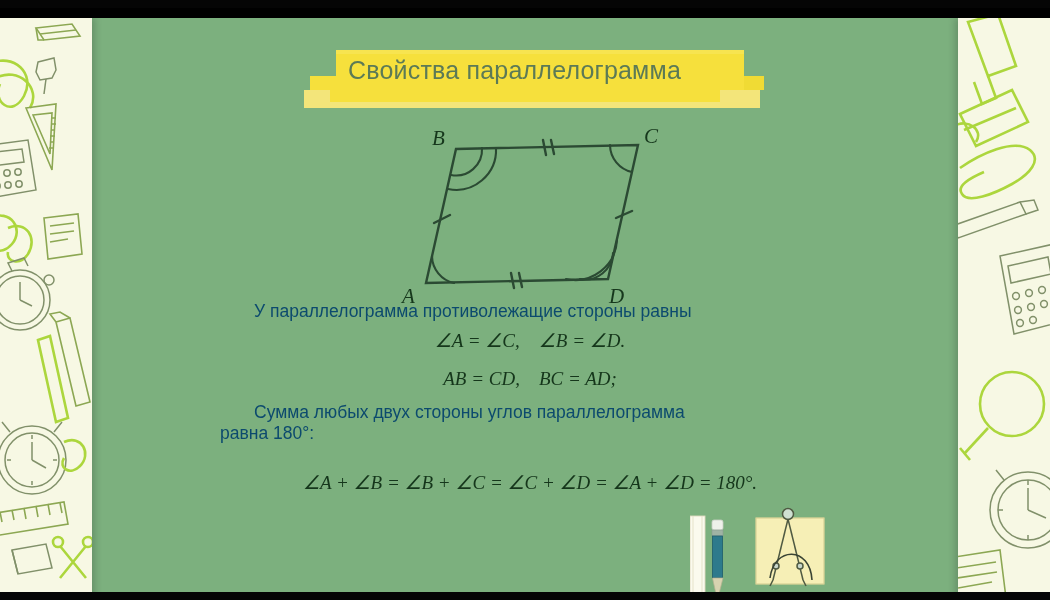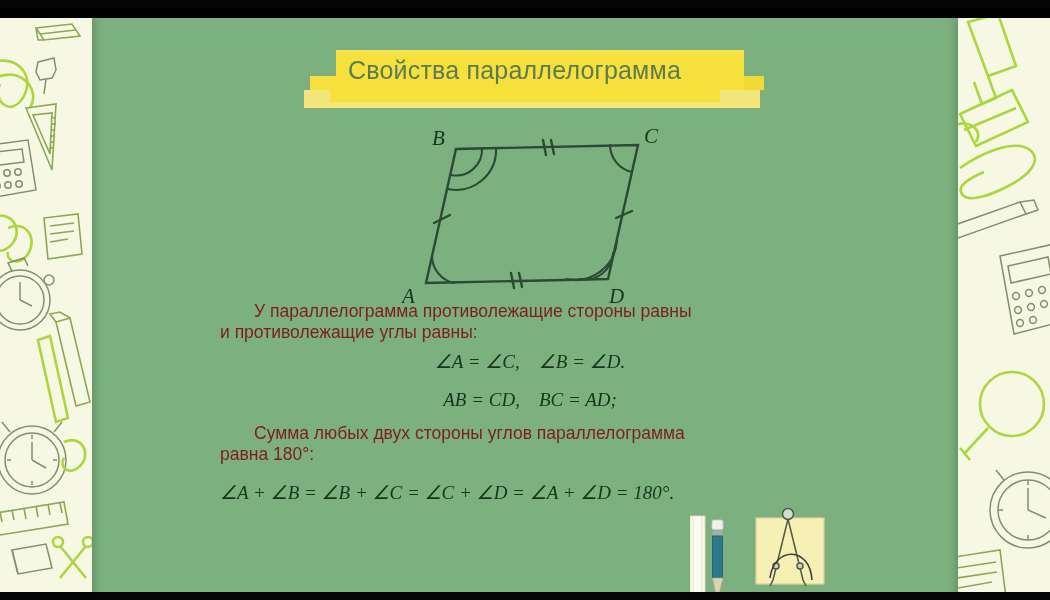--- a/index.html
+++ b/index.html
@@ -55,36 +55,36 @@
 
   
   .figure { position:absolute; left:380px; top:105px; z-index:5; }
 
   
   .body-block {
     position:absolute; left:220px; top:283px; width:620px; z-index:5;
     color:#16371c;
   }
   .para {
-    font-size:17.5px; line-height:21px; color:#7f1d1d;
+    font-size:17.5px; line-height:21px; color:#0c4a6e;
     text-align:left;
   }
   .para .ind { display:inline-block; width:34px; }
   .formula {
     font-family:"Liberation Serif", serif;
     font-style:italic;
     font-size:19px;
     color:#15361b;
     text-align:center;
     white-space:pre;
   }
   .f1 { margin-top:16px; }
   .f2 { margin-top:7px; }
   .p2 { margin-top:12px; }
-  .f3 { margin-top:16px; text-align:left; font-size:19px; }
+  .f3 { margin-top:27px; text-align:center; font-size:19px; }
 
   
   .stilllife { position:absolute; left:690px; top:488px; z-index:6; }
 </style>
 </head>
 <body>
 
 <div id="slide">
 
   <div class="letterbox top"></div>
@@ -239,21 +239,20 @@
         <text x="52" y="22" font-family="Liberation Serif, serif" font-style="italic" font-size="21" fill="#16371c">B</text>
         <text x="264" y="20" font-family="Liberation Serif, serif" font-style="italic" font-size="21" fill="#16371c">C</text>
         <text x="22" y="180" font-family="Liberation Serif, serif" font-style="italic" font-size="21" fill="#16371c">A</text>
         <text x="229" y="180" font-family="Liberation Serif, serif" font-style="italic" font-size="21" fill="#16371c">D</text>
       </svg>
     </div>
 
     <div class="body-block">
       <div class="para">
         <div><span class="ind"></span><span>У параллелограмма противолежащие стороны равны</span></div>
-        <div>и противолежащие углы равны:</div>
       </div>
 
       <div class="formula f2">∠A = ∠C,    ∠B = ∠D.</div>
       <div class="formula f1">AB = CD,    BC = AD;</div>
 
       <div class="para p2">
         <div><span class="ind"></span><span>Сумма любых двух стороны углов параллелограмма</span></div>
         <div>равна 180°:</div>
       </div>
 

